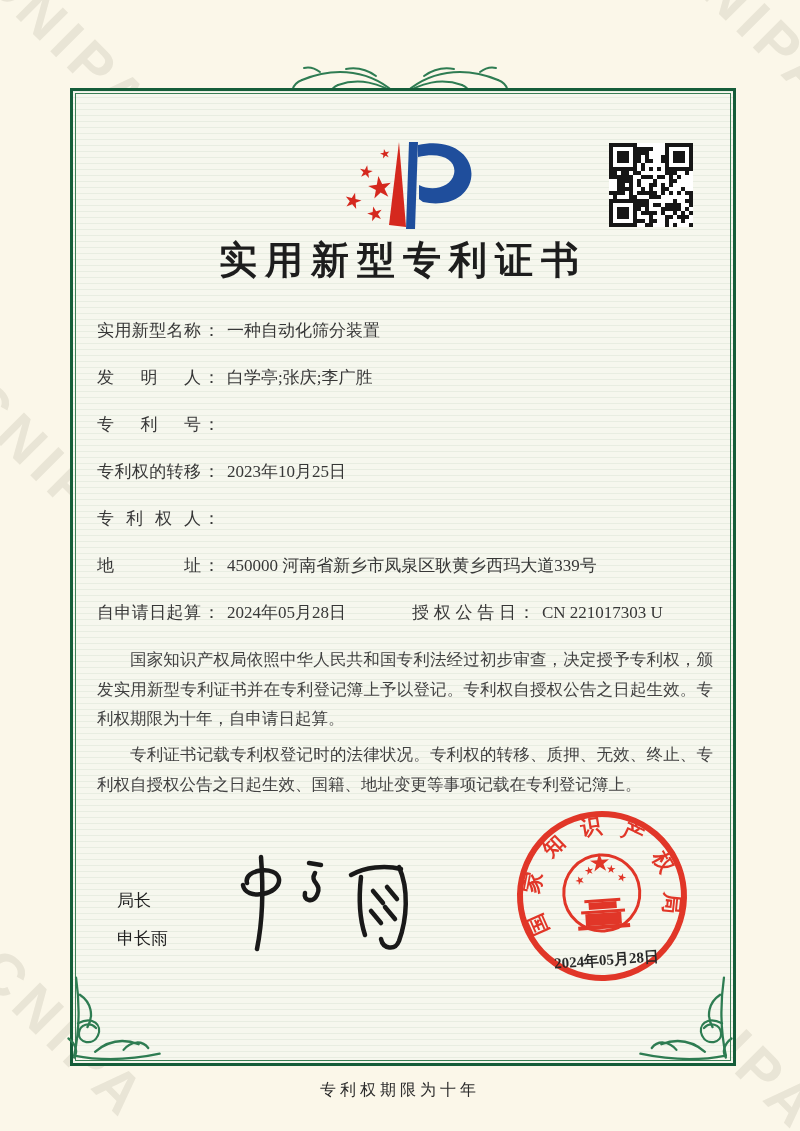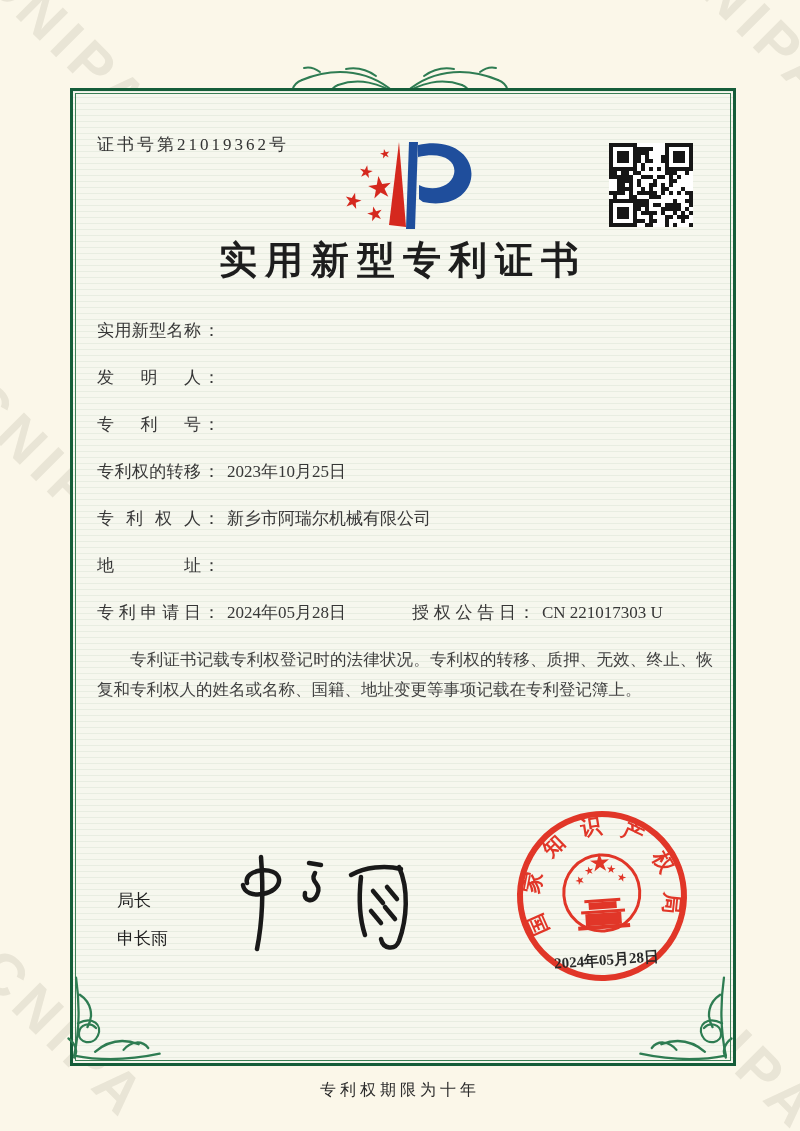--- a/index.html
+++ b/index.html
@@ -78,21 +78,20 @@
       <path d="M118,40 q-12,11 -27,11"></path>
       <path d="M40,16 q-8,-6 -16,-4"></path>
       <path d="M0,40 L60,40" stroke-width="1.4"></path>
     </g>
     <use href="#ohalf" transform="translate(240,0) scale(-1,1)"></use>
     <path d="M109,34 q11,13 22,0" fill="none" stroke="#2e7c52" stroke-width="2"></path>
   </svg>
 
   <div class="panel">
 
-    <div class="cert-no">证书号第21019362号</div>
 
     <svg class="logo" width="140" height="96" viewBox="0 0 140 96">
       <defs>
         <path id="st" d="M0,-10 L2.25,-3.1 L9.51,-3.1 L3.63,1.18 L5.88,8.09 L0,3.82 L-5.88,8.09 L-3.63,1.18 L-9.51,-3.1 L-2.25,-3.1 Z"></path>
       </defs>
       <g fill="#d5281e">
         <use href="#st" transform="translate(52,17) scale(.5) rotate(-12)"></use>
         <use href="#st" transform="translate(33,35) scale(.68) rotate(10)"></use>
         <use href="#st" transform="translate(47,51) scale(1.2) rotate(-8)"></use>
         <use href="#st" transform="translate(20,64) scale(.85) rotate(14)"></use>
@@ -343,57 +342,60 @@
         <i style="left:64px;top:80px"></i>
         <i style="left:80px;top:80px"></i>
       </div>
 
     <div class="title">实用新型专利证书</div>
 
     <div class="fields">
       <div class="frow">
         <span class="flabel">实用新型名称</span>
           <span class="colon">：</span>
+          <span>一种自动化筛分装置</span>
       </div>
       <div class="frow">
         <span class="flabel">发明人</span>
           <span class="colon">：</span>
+          <span>白学亭;张庆;李广胜</span>
       </div>
       <div class="frow">
         <span class="flabel">专利号</span>
           <span class="colon">：</span>
       </div>
       <div class="frow">
         <span class="flabel">专利权的转移</span>
           <span class="colon">：</span>
           <span>2023年10月25日</span>
       </div>
       <div class="frow">
         <span class="flabel">专利权人</span>
           <span class="colon">：</span>
-          <span>新乡市阿瑞尔机械有限公司</span>
       </div>
       <div class="frow">
         <span class="flabel">地址</span>
           <span class="colon">：</span>
-      </div>
-      <div class="frow">
-        <span class="flabel">专利申请日</span>
+          <span>450000 河南省新乡市凤泉区耿黄乡西玛大道339号</span>
+      </div>
+      <div class="frow">
+        <span class="flabel">自申请日起算</span>
           <span class="colon">：</span>
           <span>2024年05月28日</span>
         <span class="group2">
           <span class="flabel">授权公告日</span>
             <span class="colon">：</span>
             <span>CN 221017303 U</span>
         </span>
       </div>
     </div>
 
     <div class="paras">
-      <p>专利证书记载专利权登记时的法律状况。专利权的转移、质押、无效、终止、恢复和专利权人的姓名或名称、国籍、地址变更等事项记载在专利登记簿上。</p>
+      <p>国家知识产权局依照中华人民共和国专利法经过初步审查，决定授予专利权，颁发实用新型专利证书并在专利登记簿上予以登记。专利权自授权公告之日起生效。专利权期限为十年，自申请日起算。</p>
+      <p>专利证书记载专利权登记时的法律状况。专利权的转移、质押、无效、终止、专利权自授权公告之日起生效、国籍、地址变更等事项记载在专利登记簿上。</p>
     </div>
 
     <div class="sig-title">局长</div>
     <div class="sig-name">申长雨</div>
 
     <svg class="autograph" width="220" height="105" viewBox="0 0 220 105">
       <g fill="none" stroke="#191919" stroke-width="4.5" stroke-linecap="round">
         <path d="M34,34 C30,20 64,16 66,30 C68,46 32,52 30,36"></path>
         <path d="M48,8 C50,34 50,70 44,100"></path>
         <path d="M102,24 c-6,10 8,10 2,22 c-4,8 -14,6 -12,-2"></path>

